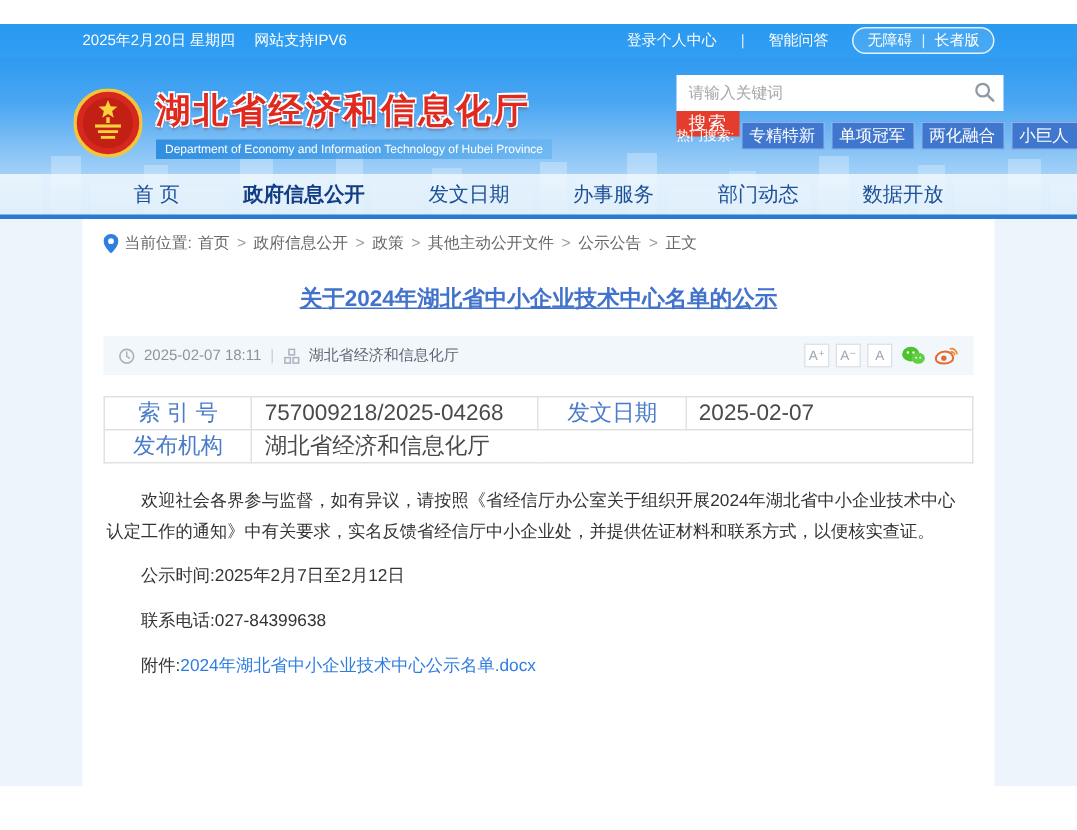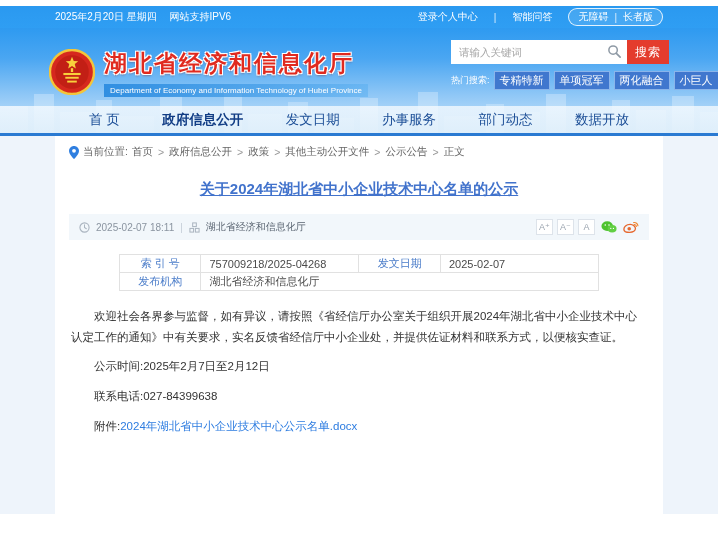--- a/index.html
+++ b/index.html
@@ -4,21 +4,21 @@
 <style>
   * { margin:0; padding:0; box-sizing:border-box; }
   body {
     width:718px; height:553px; background:#ffffff;
     font-family:"Liberation Sans","DejaVu Sans",sans-serif;
     overflow:hidden;
   }
   
   .topbar { height:22px; background:linear-gradient(180deg,#2a99f0,#2f9ef3); }
   .topbar-inner {
-    width:608px; margin:6px auto; height:100%;
+    width:608px; margin:16px auto; height:100%;
     display:flex; justify-content:space-between; align-items:center;
     font-size:10px; color:#ffffff;
   }
   .topbar-left span { margin-right:10px; }
   .topbar-right { display:flex; align-items:center; gap:16px; }
   .topbar-right .sep { opacity:.8; }
   .pill {
     border:1px solid rgba(255,255,255,.85); border-radius:9px;
     padding:1px 9px; display:flex; gap:6px; align-items:center;
     background:rgba(255,255,255,.12); cursor:pointer;
@@ -38,21 +38,21 @@
   .brand-name {
     font-size:23px; font-weight:bold; color:#e02a1f; letter-spacing:2px;
     text-shadow:-1px -1px 0 #fff,1px -1px 0 #fff,-1px 1px 0 #fff,1px 1px 0 #fff,0 2px 2px rgba(120,30,20,.35);
   }
   .brand-en {
     margin-top:3px; font-size:8px; color:#ffffff;
     background:linear-gradient(90deg,rgba(44,140,224,.95),rgba(90,175,240,.55));
     padding:2px 6px; display:inline-block; white-space:nowrap;
   }
   .search-area { padding-top:12px; width:218px; }
-  .search-row { display:flex; height:24px; }
+  .search-row { display:flex; height:24px;flex-direction:column; }
   .search-box { position:relative; flex:1; }
   .search-box input {
     width:100%; height:24px; border:none; outline:none;
     padding:0 24px 0 8px; font-size:10.5px; color:#444; background:#ffffff;
     font-family:"Liberation Sans","DejaVu Sans",sans-serif;
   }
   .search-box input::placeholder { color:#a7a7a7; }
   .mag { position:absolute; right:5px; top:4px; width:15px; height:15px; cursor:pointer; }
   .search-btn {
     width:42px; height:24px; border:none; background:#e43c2d; color:#fff;
@@ -100,21 +100,21 @@
   .meta-left .msep { color:#c4cdd6; }
   .meta-left .msrc { color:#5a6572; }
   .meta-right { display:flex; align-items:center; gap:4px; }
   .font-btn {
     width:17px; height:16px; background:#fff; border:1px solid #dde3ea;
     color:#9aa4af; font-size:9px; line-height:14px; text-align:center; cursor:pointer;
     font-family:inherit;
   }
   .share-ico { width:16px; height:14px; cursor:pointer; margin-left:2px; }
   
-  .doc-table { width:480px; margin:14px auto 0; border-collapse:collapse; font-size:11px; }
+  .doc-table { width:580px; margin:14px auto 0; border-collapse:collapse; font-size:15px; }
   .doc-table td { border:1px solid #e1e1e1; height:18px; padding:1px 8px; }
   .doc-table td.lbl { color:#4a7cc9; text-align:center; }
   .doc-table td.val { color:#4a4a4a; text-align:left; }
   
   .article-body { margin:15px 16px 0; font-size:11.5px; color:#333; line-height:1.8; }
   .article-body p { text-indent:2em; }
   .article-body p.gap { margin-top:9px; }
   .att-link { color:#2d7ce0; cursor:pointer; text-decoration:none; }
 </style>
 </head>

